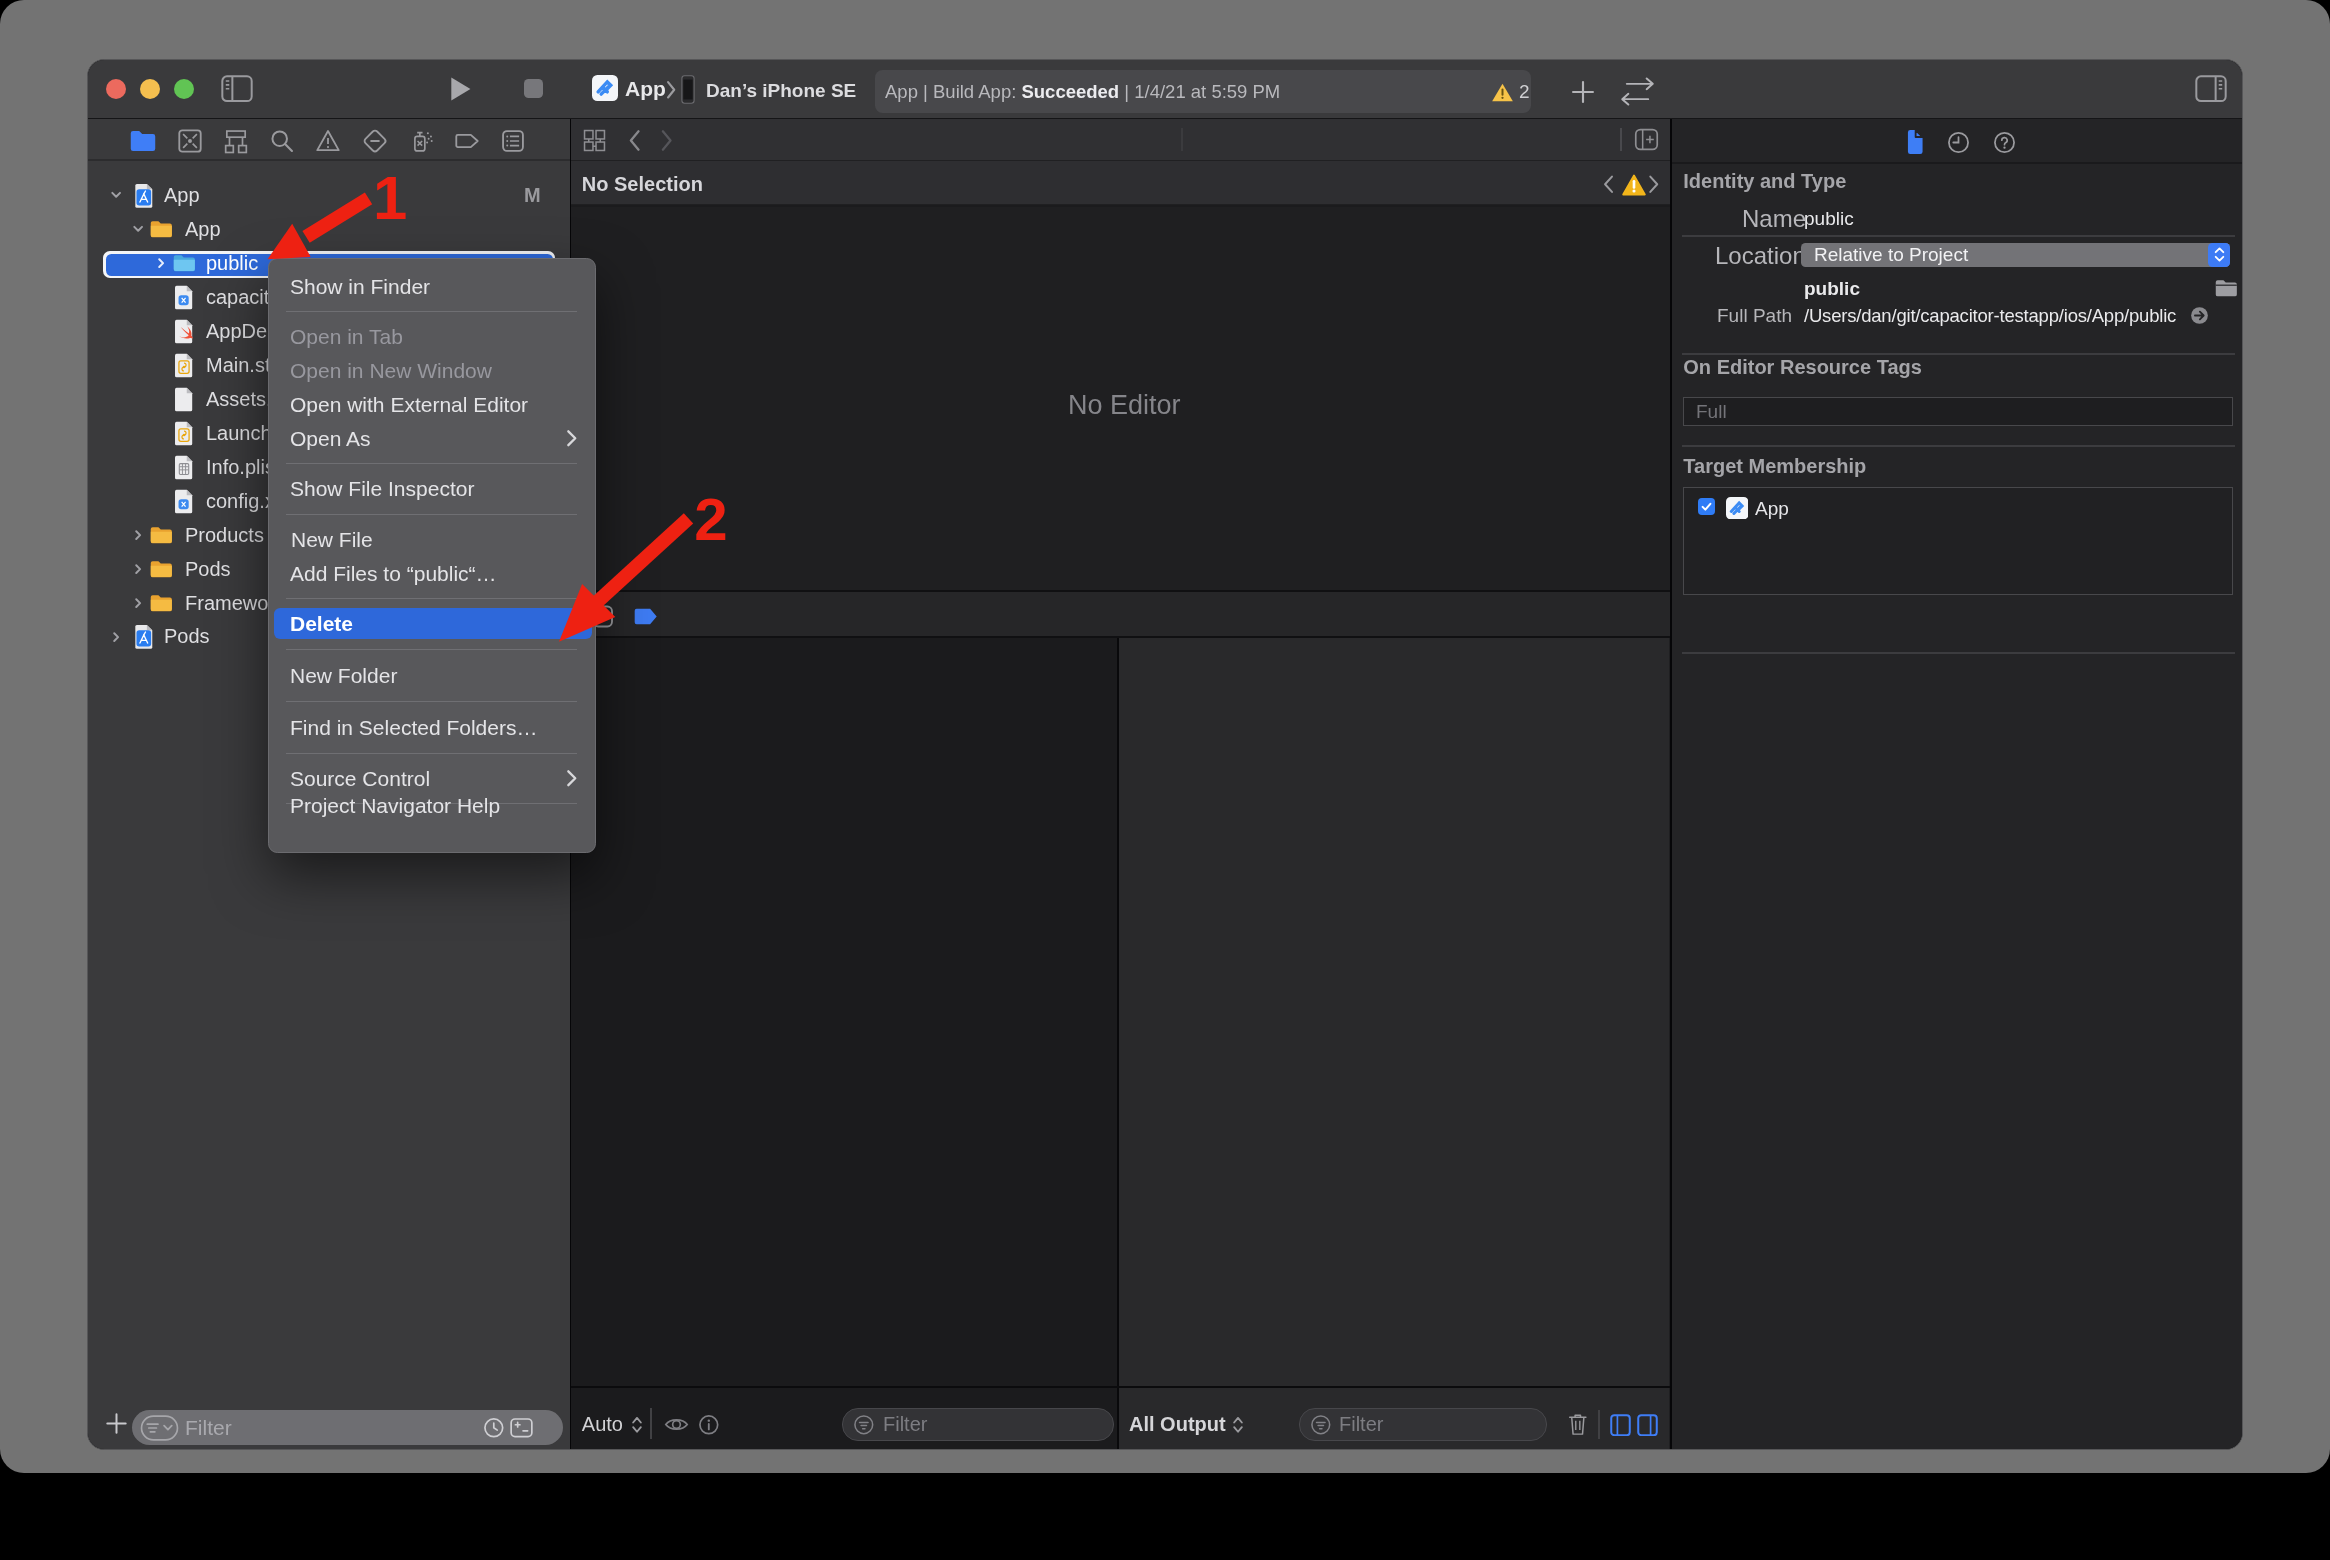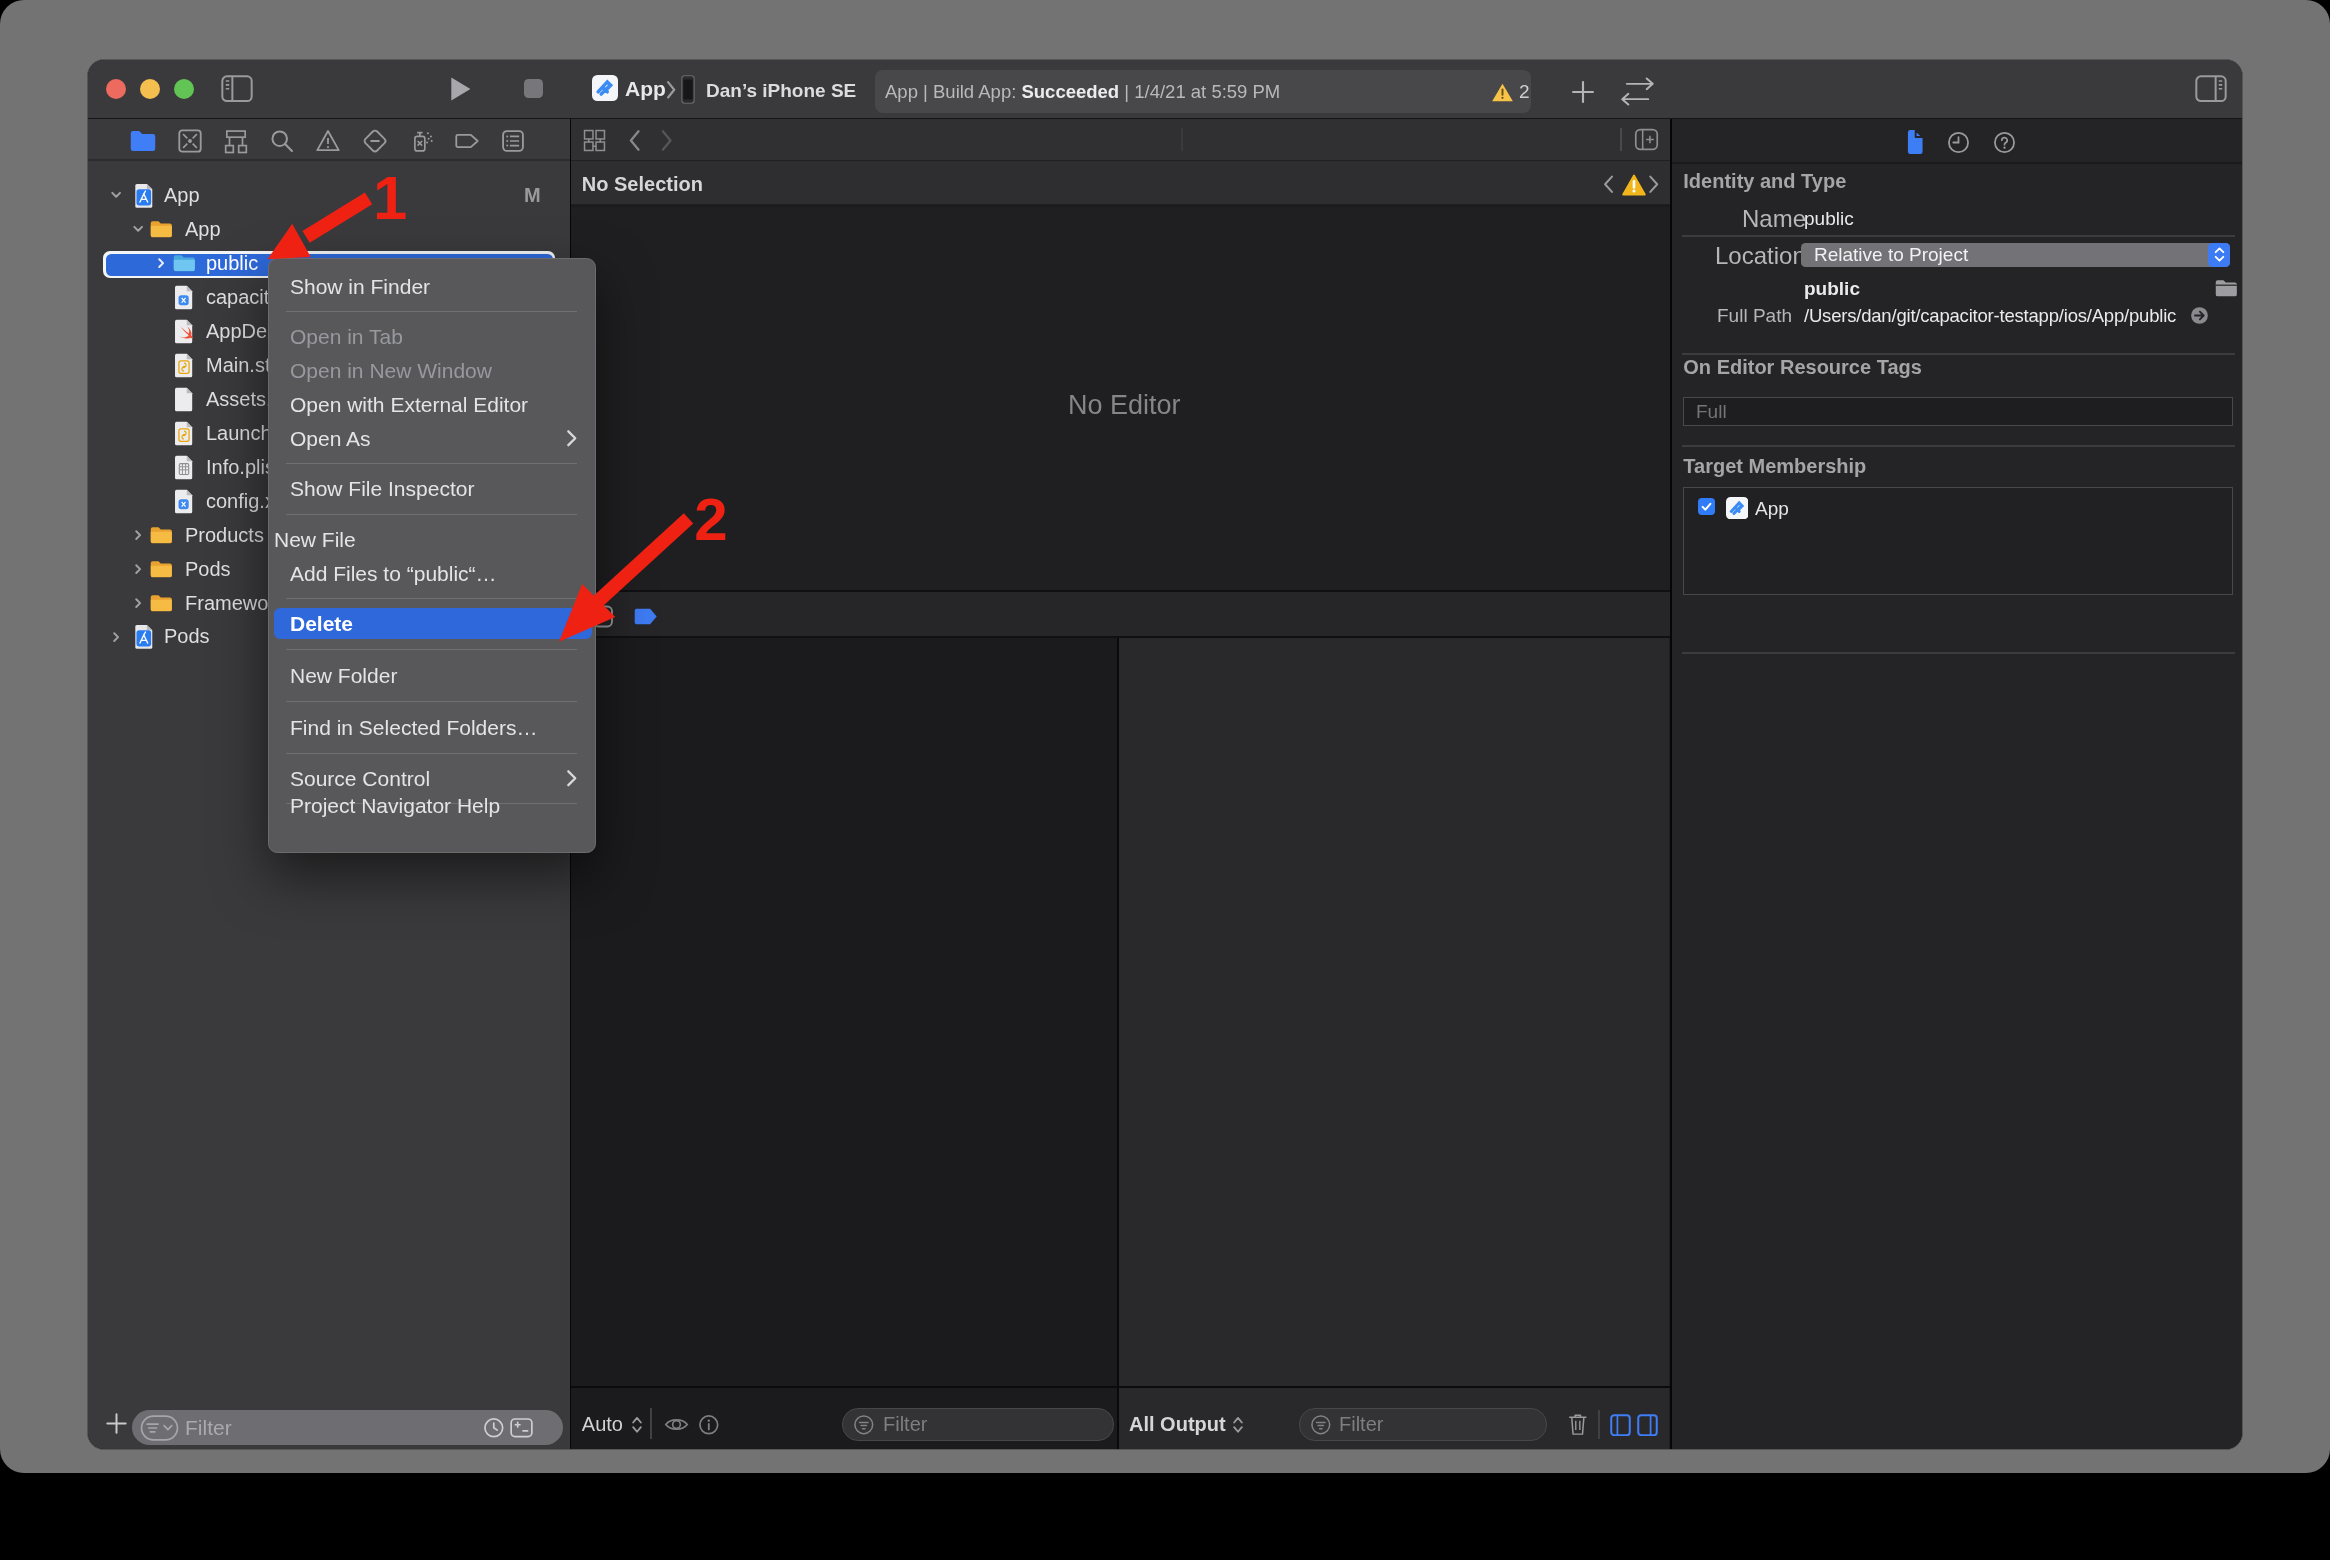--- a/index.html
+++ b/index.html
@@ -437,21 +437,21 @@
     <div class="txt" style="left:21px;top:62px;line-height:31px;color:#98989f;">Open in Tab</div>
     <div class="txt" style="left:21px;top:96px;line-height:31px;color:#98989f;">Open in New Window</div>
     <div class="txt" style="left:21px;top:130px;line-height:31px;color:#e4e4e7;">Open with External Editor</div>
     <div class="txt" style="left:21px;top:164px;line-height:31px;color:#e4e4e7;">Open As</div>
     <svg class="abs" style="left:297px;top:170px;" width="11.6" height="18.5" viewBox="0 0 15 24">
         <path d="M3 3 L12 12 L3 21" fill="none" stroke="#d8d8db" stroke-width="3" stroke-linecap="round" stroke-linejoin="round"></path>
       </svg>
     <div class="hline" style="left:17px;top:204px;width:291px;background:#6f6f73;height:1.2px;"></div>
     <div class="txt" style="left:21px;top:214px;line-height:31px;color:#e4e4e7;">Show File Inspector</div>
     <div class="hline" style="left:17px;top:255px;width:291px;background:#6f6f73;height:1.2px;"></div>
-    <div class="txt" style="left:5px;top:265px;line-height:31px;color:#e4e4e7;text-align:center;">New File</div>
+    <div class="txt" style="left:22px;top:265px;line-height:31px;color:#e4e4e7;text-align:center;">New File</div>
     <div class="txt" style="left:21px;top:299px;line-height:31px;color:#e4e4e7;">Add Files to “public“…</div>
     <div class="hline" style="left:17px;top:339px;width:291px;background:#6f6f73;height:1.2px;"></div>
     <div class="abs" style="left:4.6px;top:349px;width:318px;height:31px;border-radius:6.2px;background:#2e68da;"></div>
     <div class="txt" style="left:21px;top:349px;line-height:31px;color:#ffffff;font-weight:bold;">Delete</div>
     <div class="hline" style="left:17px;top:390px;width:291px;background:#6f6f73;height:1.2px;"></div>
     <div class="txt" style="left:21px;top:401px;line-height:31px;color:#e4e4e7;">New Folder</div>
     <div class="hline" style="left:17px;top:442px;width:291px;background:#6f6f73;height:1.2px;"></div>
     <div class="txt" style="left:21px;top:453px;line-height:31px;color:#e4e4e7;">Find in Selected Folders…</div>
     <div class="hline" style="left:17px;top:494px;width:291px;background:#6f6f73;height:1.2px;"></div>
     <div class="txt" style="left:21px;top:504px;line-height:31px;color:#e4e4e7;">Source Control</div>

